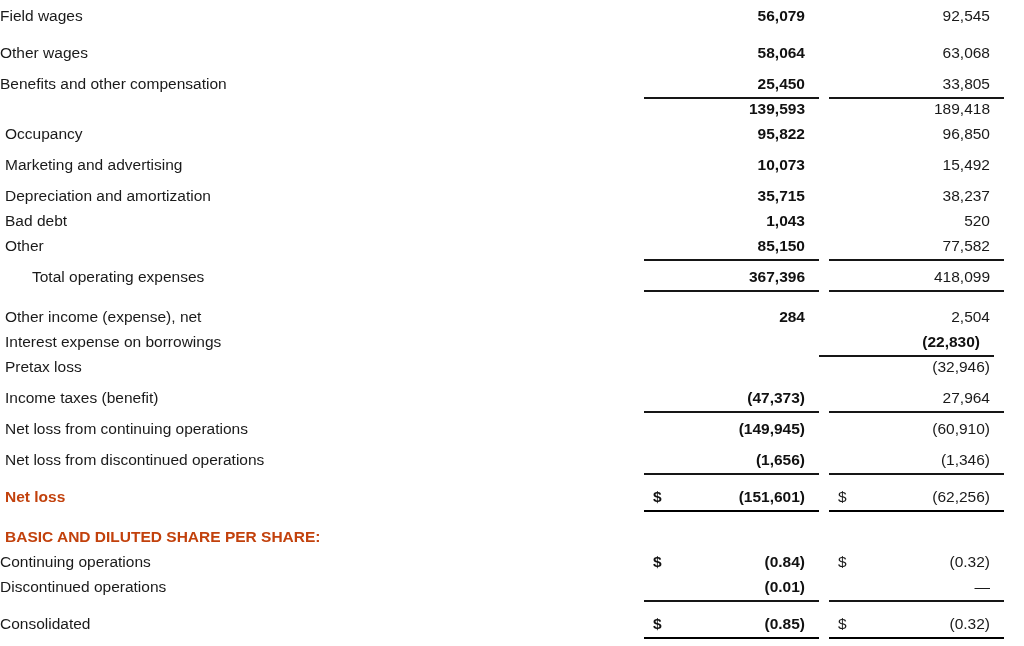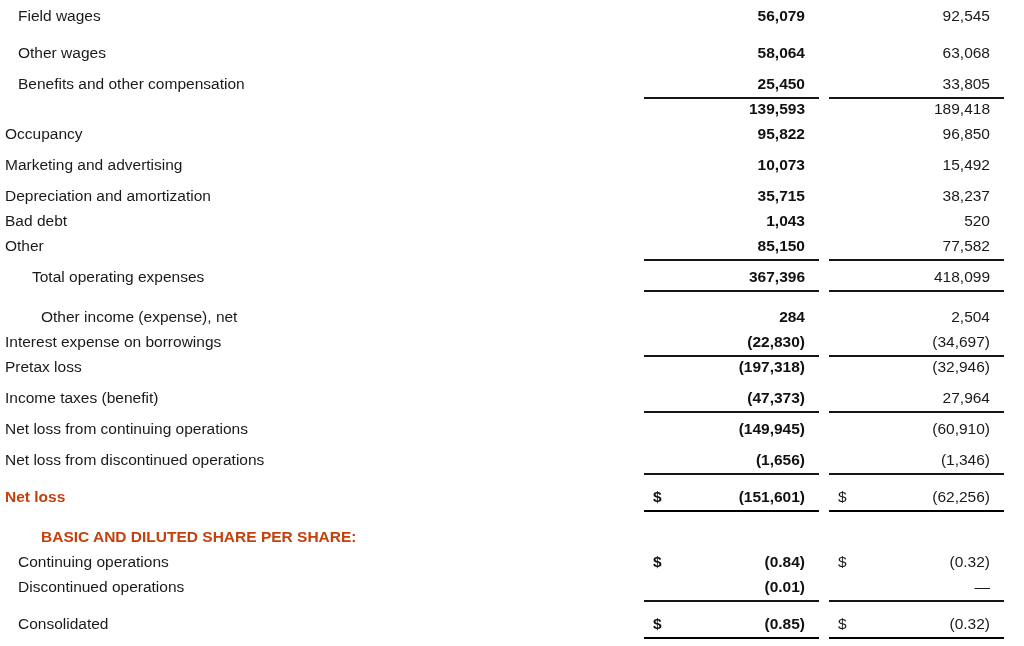--- a/index.html
+++ b/index.html
@@ -28,21 +28,21 @@
     box-sizing: border-box;
   }
   .label {
     flex: 1 1 auto;
     line-height: 20px;
     padding-bottom: 5px;
     white-space: nowrap;
     overflow: hidden;
   }
   .ind0 { padding-left: 5px; }
-  .ind1 { padding-left: 18px; }
+  .ind1 { }
   .ind2 { padding-left: 32px; }
   .label.bold { font-weight: 700; color: #c2410c; }
   .amt {
     flex: 0 0 175px;
     width: 175px;
     display: flex;
     justify-content: center;
     align-items: flex-end;
     box-sizing: border-box;
     padding: 0 14px 3px 9px;
@@ -52,21 +52,21 @@
   }
   .amt.c1 { margin-right: 10px; }
   .amt .val { text-align: right; flex: 1 1 auto; }
   .amt.c1 .val, .amt.c1 .dollar { font-weight: 700; color: #111; }
   .dollar { text-align: left; }
   .frow.u .amt { border-bottom-color: #161616; }
   .frow.ut .amt { border-bottom-color: #000; border-bottom-width: 2.5px; }
   .gap-none { margin-top: 0; }
   .gap-sm { margin-top: 6px; }
   .gap-md { margin-top: 12px; }
-  .gap-lg { margin-top: 15px; margin-left: 36px; }
+  .gap-lg { margin-top: 15px; }
 </style>
 </head>
 <body>
 
 <div class="sheet">
   <div id="table">
       <div class="frow gap-sm">
     <div class="label ind1">Field wages</div>
     <div class="amt c1">
       <span class="dollar"></span>
@@ -186,31 +186,23 @@
       <span class="dollar"></span>
       <span class="val">2,504</span>
     </div>
   </div>
       <div class="frow gap-none u">
     <div class="label ind0">Interest expense on borrowings</div>
     <div class="amt c1">
       <span class="dollar"></span>
       <span class="val">(22,830)</span>
     </div>
-    <div class="amt c2">
-      <span class="dollar"></span>
-      <span class="val">(34,697)</span>
-    </div>
   </div>
       <div class="frow gap-none">
     <div class="label ind0">Pretax loss</div>
-    <div class="amt c1">
-      <span class="dollar"></span>
-      <span class="val">(197,318)</span>
-    </div>
     <div class="amt c2">
       <span class="dollar"></span>
       <span class="val">(32,946)</span>
     </div>
   </div>
       <div class="frow gap-sm u">
     <div class="label ind0">Income taxes (benefit)</div>
     <div class="amt c1">
       <span class="dollar"></span>
       <span class="val">(47,373)</span>

